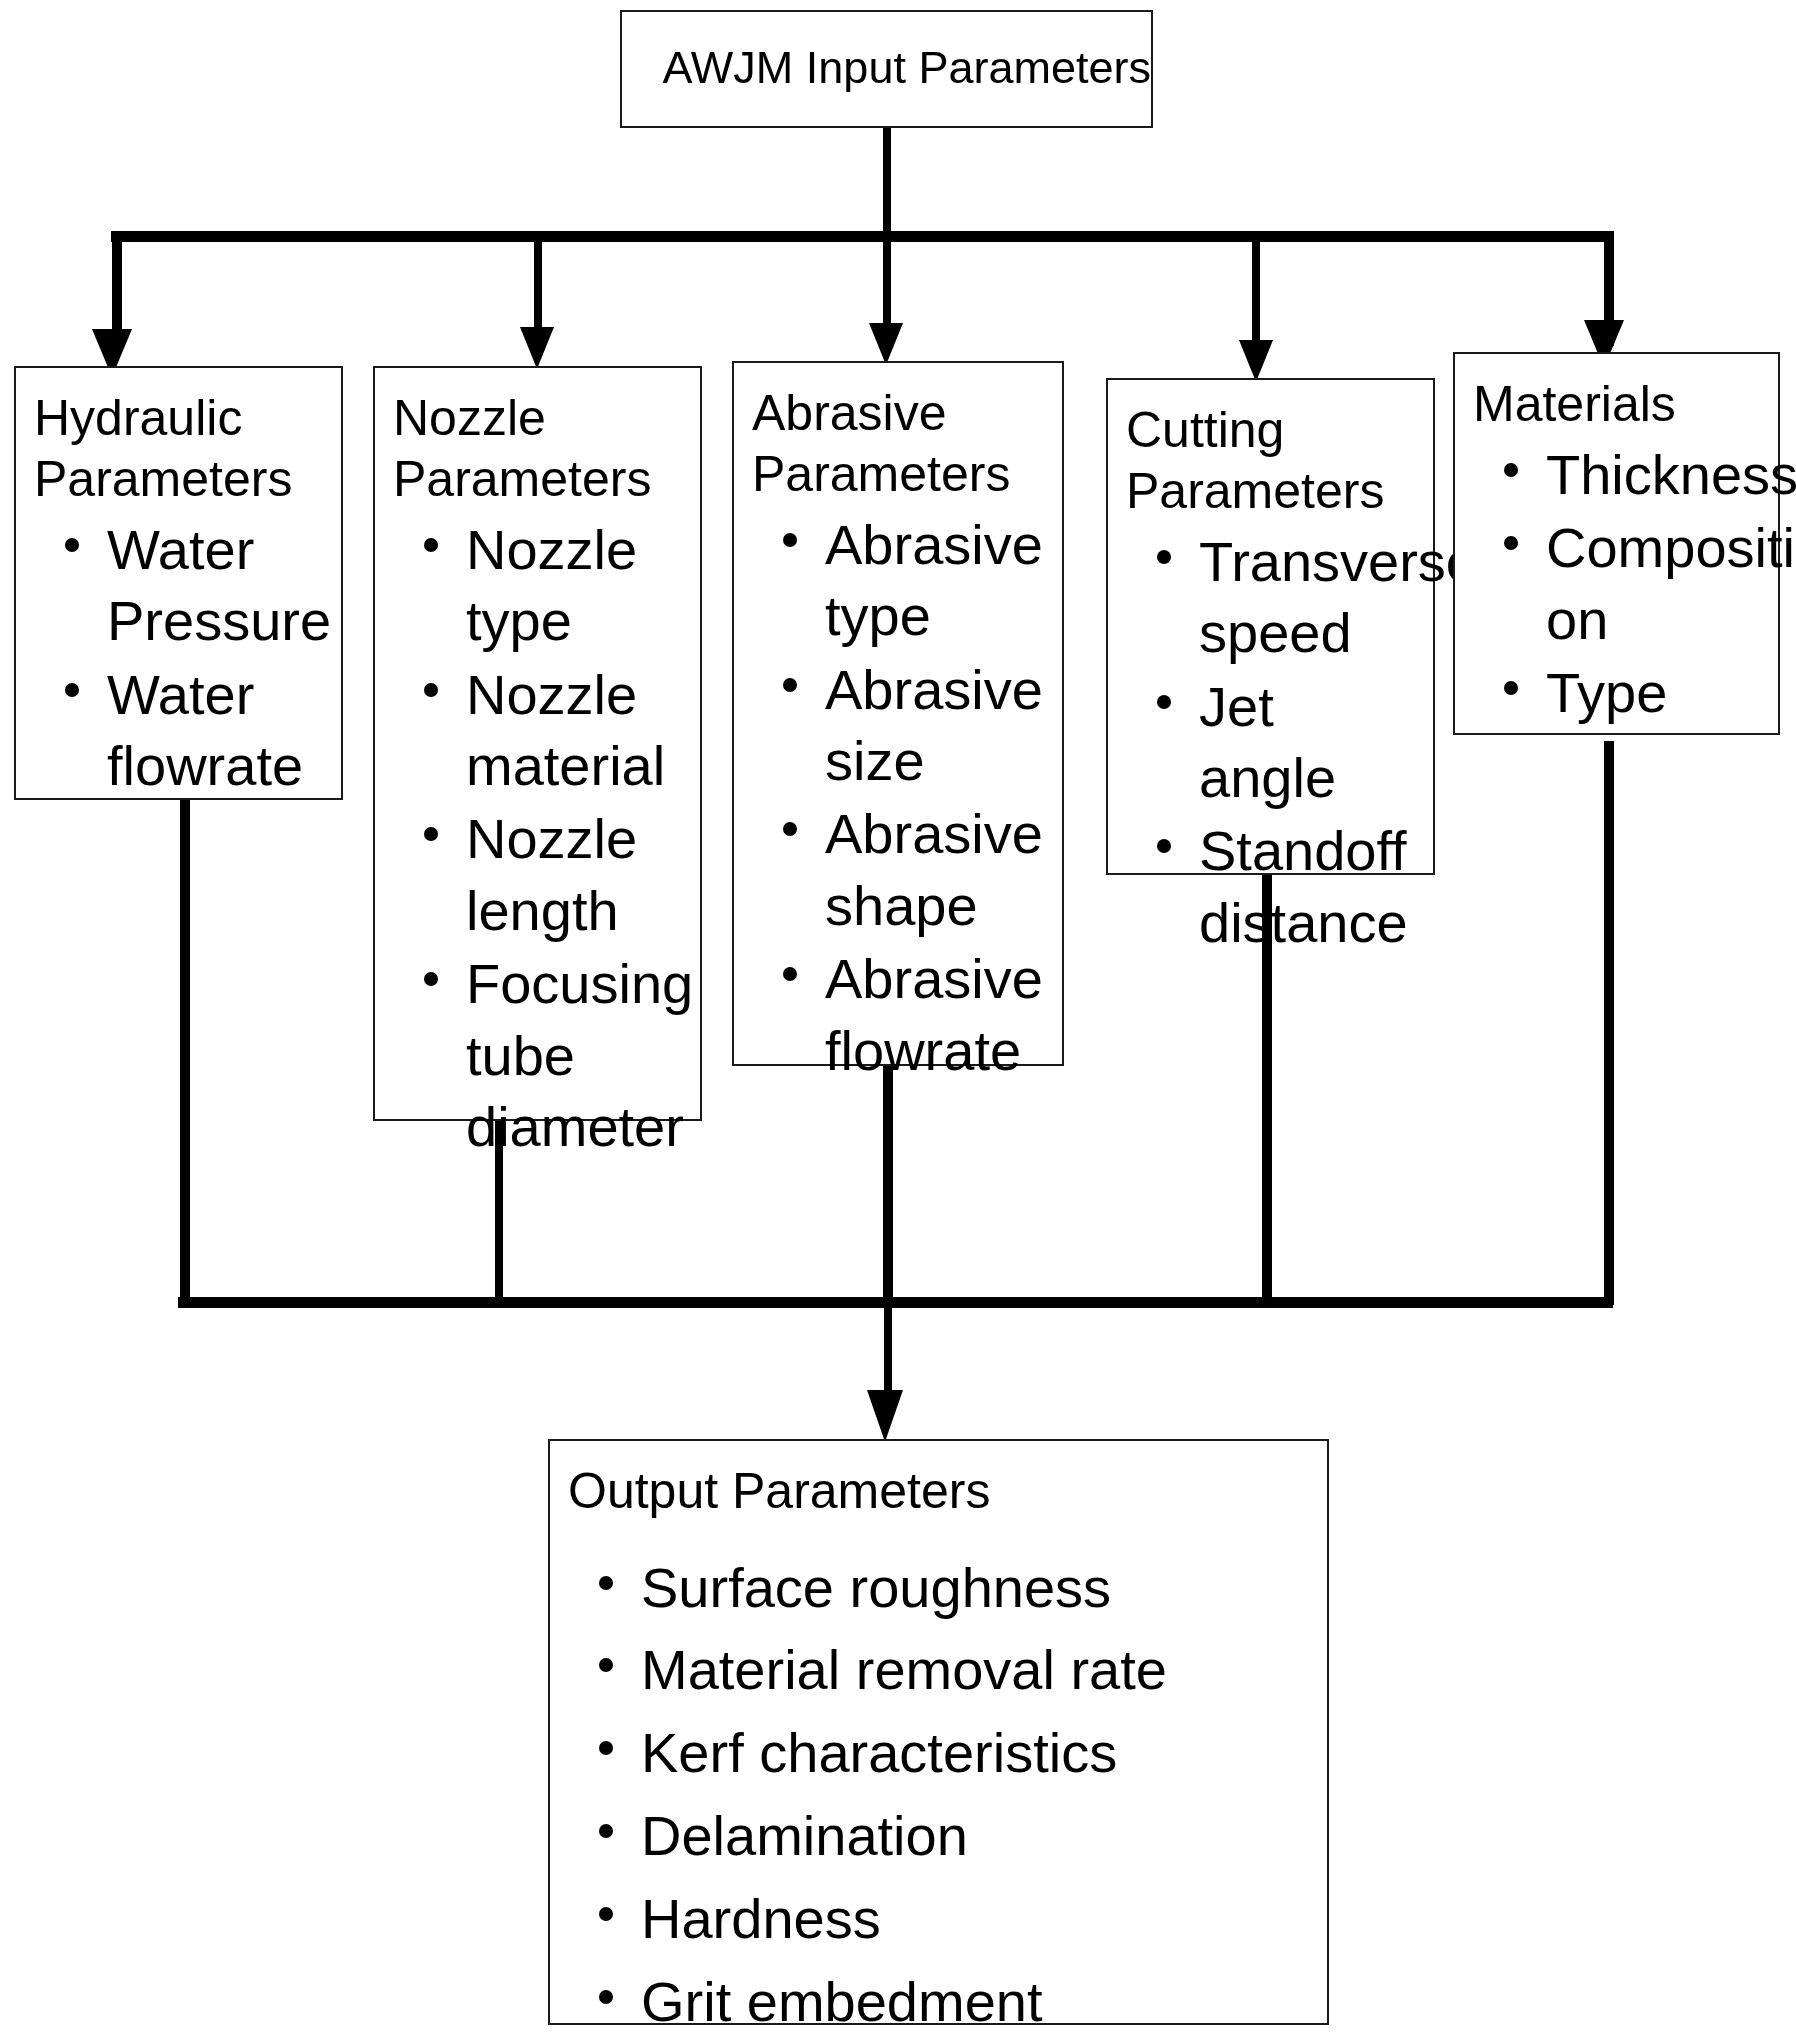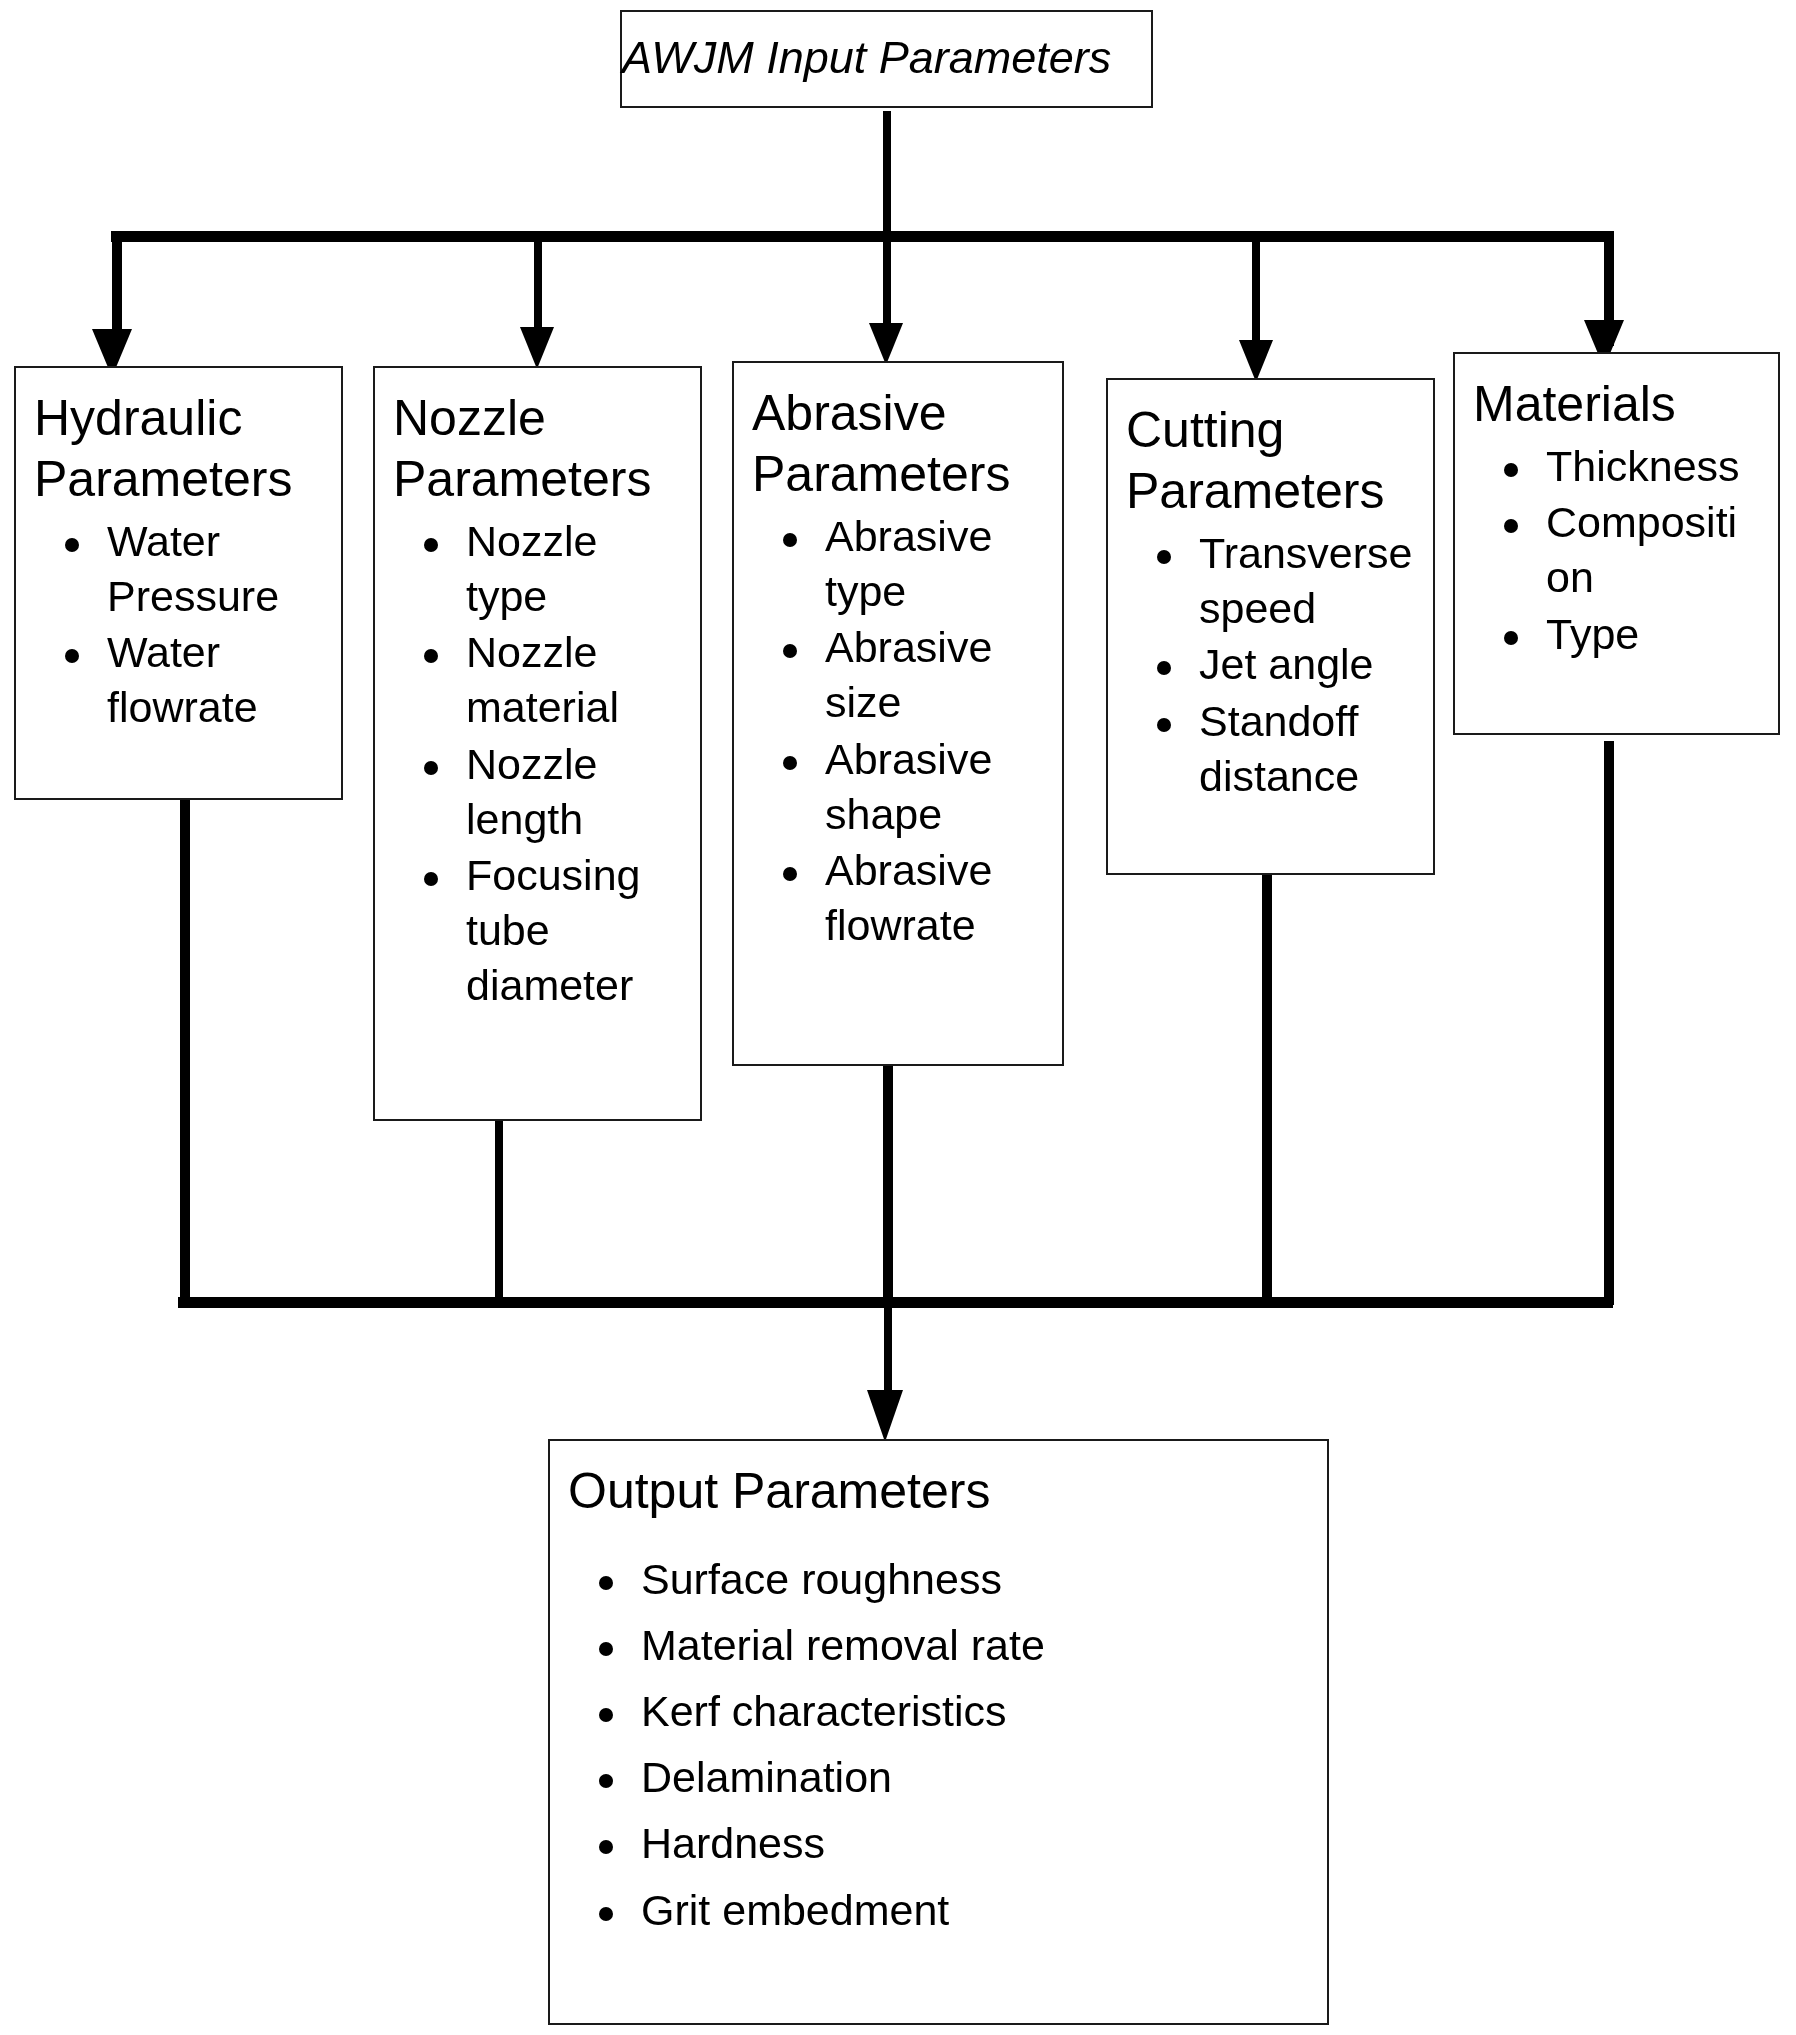--- a/index.html
+++ b/index.html
@@ -35,21 +35,21 @@
     white-space: pre-line;
     margin: 0 0 4.2px 0;
   }
   .node-list {
     list-style: none;
     margin: 0;
     padding: 0;
   }
   .node-list li {
     position: relative;
-    font-size: 43px;
+    font-size: 56px;
     line-height: 1.28;
     padding-left: 73px;
     margin: 0 0 1.4px 0;
   }
   .node-list li::before {
     content: "";
     position: absolute;
     left: 31px;
     top: 24px;
     width: 14px;
@@ -59,22 +59,22 @@
   }
 
   
   .node.wide .node-list li {
     white-space: nowrap;
     margin-bottom: 11.2px;
   }
   .node.wide .node-title { margin-bottom: 30px; }
 
   
-  #node-root      { left: 620px;  top: 9.8px;   width: 533px;  height: 98px;
-                    padding: 0; display: flex; align-items: center; justify-content: flex-start; font-style: italic; }
+  #node-root      { left: 620px;  top: 9.8px;   width: 533px;  height: 118px;
+                    padding: 0; display: flex; align-items: center; justify-content: flex-end; }
   #node-root .node-title { font-size: 45px; margin: 0; text-align: center; }
 
   #node-hydraulic { left: 14px;   top: 366px;  width: 329px;  height: 434px; }
   #node-nozzle    { left: 373px;  top: 366px;  width: 329px;  height: 755px; }
   #node-abrasive  { left: 732px; top: 361px;  width: 332px;  height: 705px; }
   #node-cutting   { left: 1106px; top: 378px;  width: 329px;  height: 497px; }
   #node-materials { left: 1453px; top: 352px;  width: 327px;  height: 383px; }
   #node-output    { left: 548px;  top: 1439px; width: 781px; height: 586px; }
 
   

